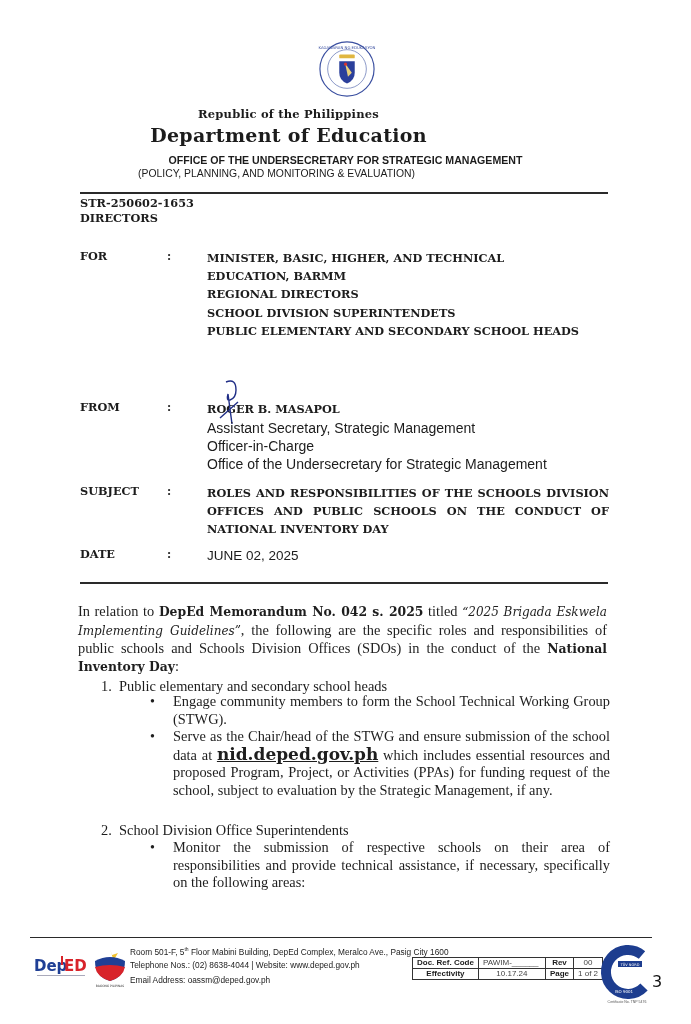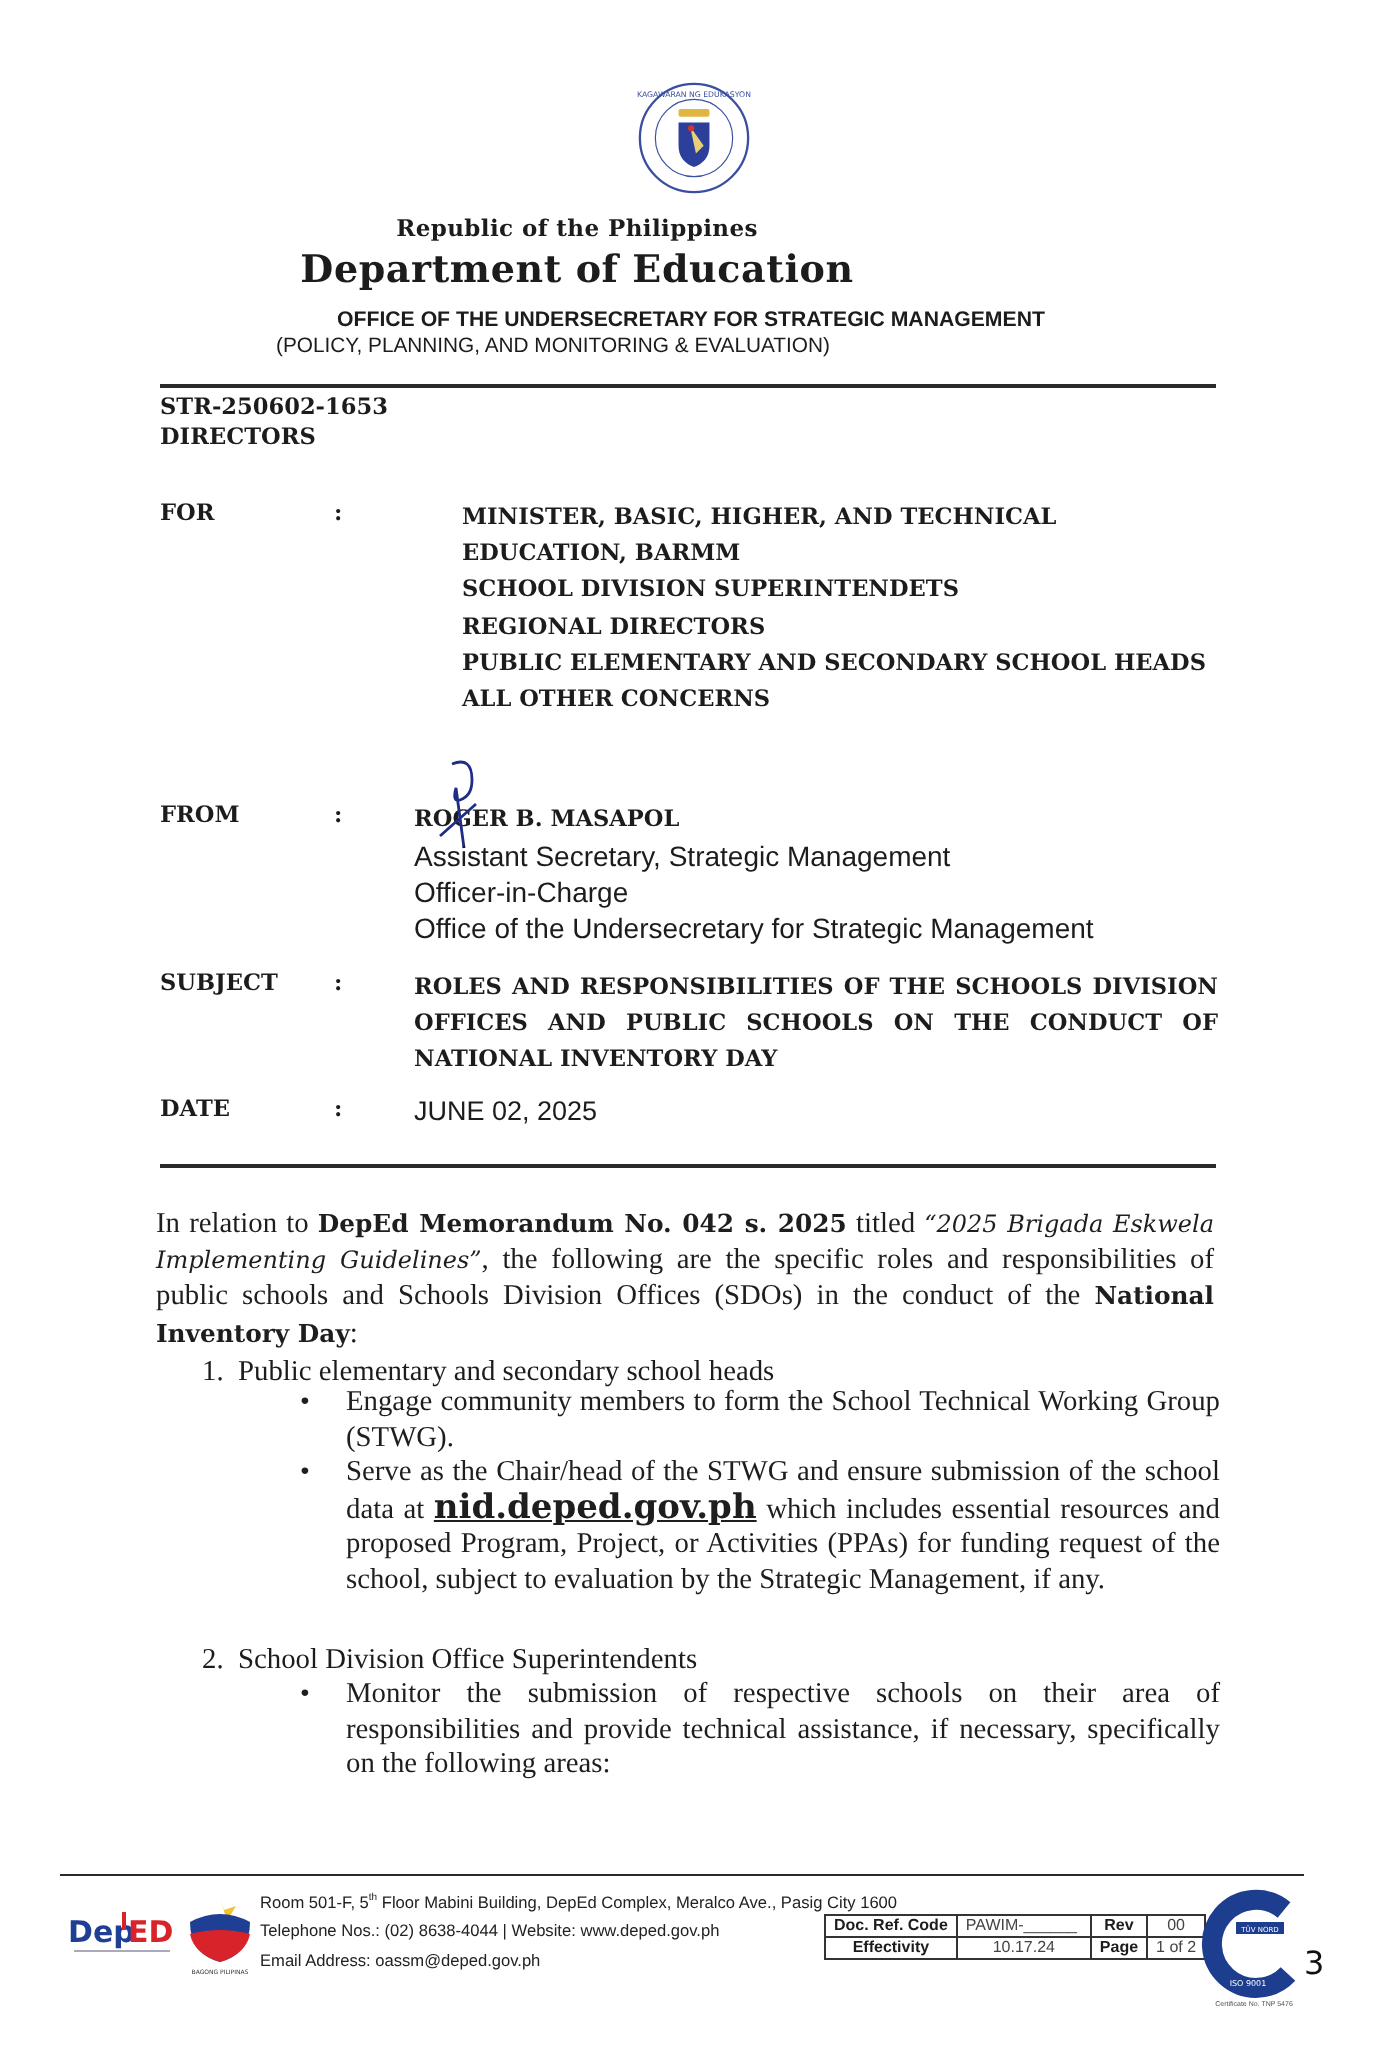--- a/index.html
+++ b/index.html
@@ -22,21 +22,21 @@
   .hdr-bold { font-family:"DejaVu Serif", serif; font-weight:bold; font-size:11.3px; }
   #ref { left:80px; top:196px; }
   #memo-label { left:80px; top:211px; }
 
   .label { left:80px; font-family:"DejaVu Serif", serif; font-weight:bold; font-size:11.3px; }
   .colon { left:167px; font-family:"DejaVu Serif", serif; font-weight:bold; font-size:11.3px; }
   .val-bold { left:207px; font-family:"DejaVu Serif", serif; font-weight:bold; font-size:11.3px; line-height:18.2px; }
   .val-reg { left:207px; font-family:Liberation Sans, sans-serif; font-size:14px; line-height:18px; }
 
   #for-label { top:249px; } #for-colon { top:249px; }
-  #for-list { top:249px; width:400px;margin-left:24px; }
+  #for-list { top:249px; width:400px; }
   #from-label { top:400px; } #from-colon { top:400px; }
   #from-name { top:400px; }
   #from-lines { top:419px; width:400px; }
   #subj-label { top:484px; } #subj-colon { top:484px; }
   #subj-text { top:484px; width:402px; text-align:justify; text-align-last:left; line-height:18px; }
   #date-label { top:547px; } #date-colon { top:547px; }
   #date-val { top:547px; font-size:13.5px; }
 
   #signature { left:212px; top:378px; width:40px; height:50px; }
 
@@ -94,24 +94,23 @@
 <div id="rule1" class="abs rule"></div>
 
 <div id="ref" class="abs hdr-bold">STR-250602-1653</div>
 <div id="memo-label" class="abs hdr-bold">DIRECTORS</div>
 
 <div id="for-label" class="abs label">FOR</div>
 <div id="for-colon" class="abs colon">:</div>
 <div id="for-list" class="abs val-bold">
   <div>MINISTER, BASIC, HIGHER, AND TECHNICAL</div>
   <div>EDUCATION, BARMM</div>
+  <div>REGIONAL DIRECTORS</div>
   <div>SCHOOL DIVISION SUPERINTENDETS</div>
-  <div>REGIONAL DIRECTORS</div>
   <div>PUBLIC ELEMENTARY AND SECONDARY SCHOOL HEADS</div>
-  <div>ALL OTHER CONCERNS</div>
 </div>
 
 <div id="from-label" class="abs label">FROM</div>
 <div id="from-colon" class="abs colon">:</div>
 <div id="from-name" class="abs val-bold">ROGER B. MASAPOL</div>
 <svg id="signature" class="abs" viewBox="0 0 40 50">
   <path d="M14 4 q10 -4 10 8 q0 8 -6 10 q-4 1 -2 -6 l4 30 M8 40 l18 -16" fill="none" stroke="#1f2d86" stroke-width="1.4"></path>
 </svg>
 <div id="from-lines" class="abs val-reg">
   <div>Assistant Secretary, Strategic Management</div>

